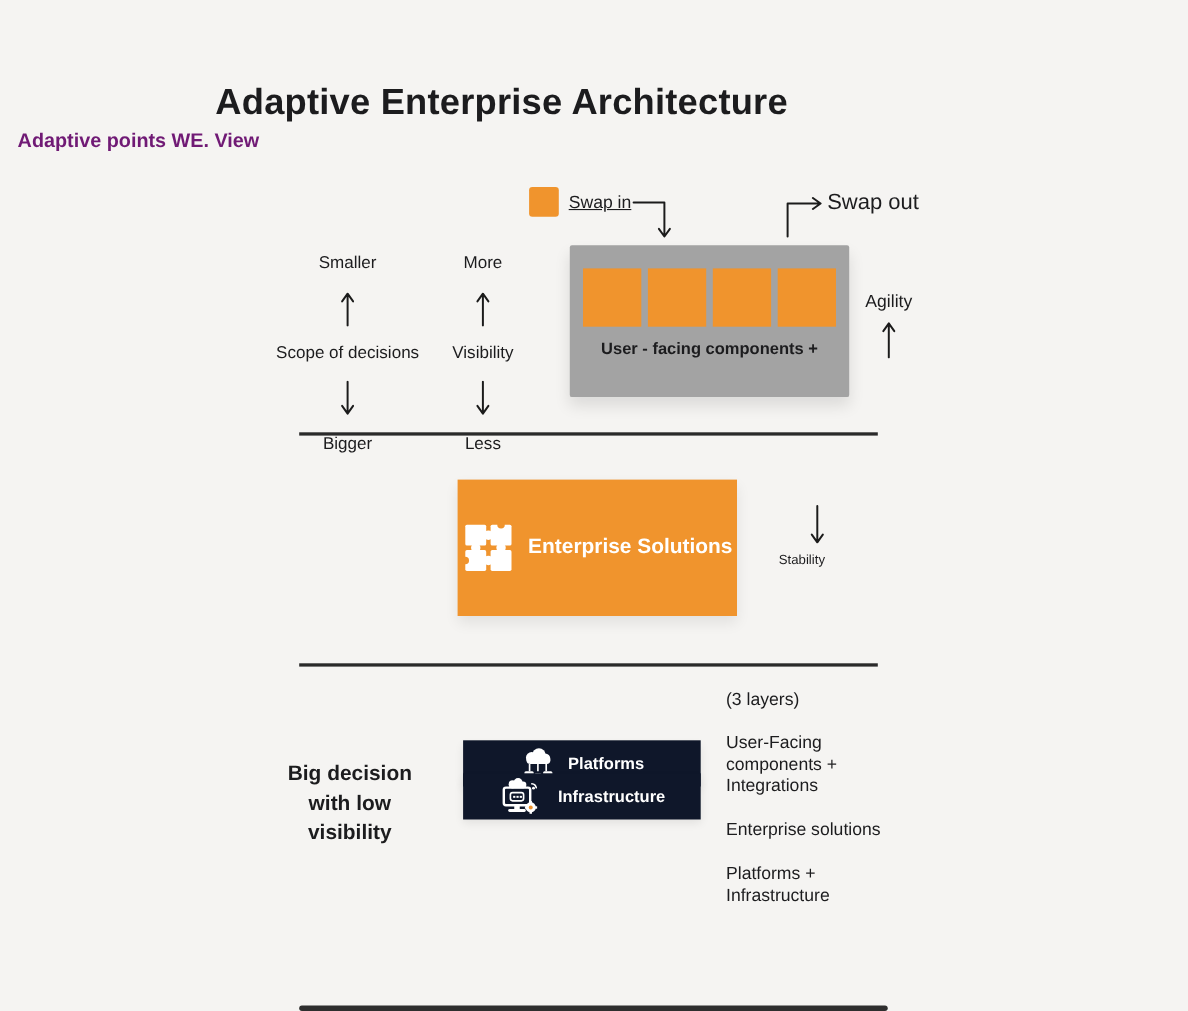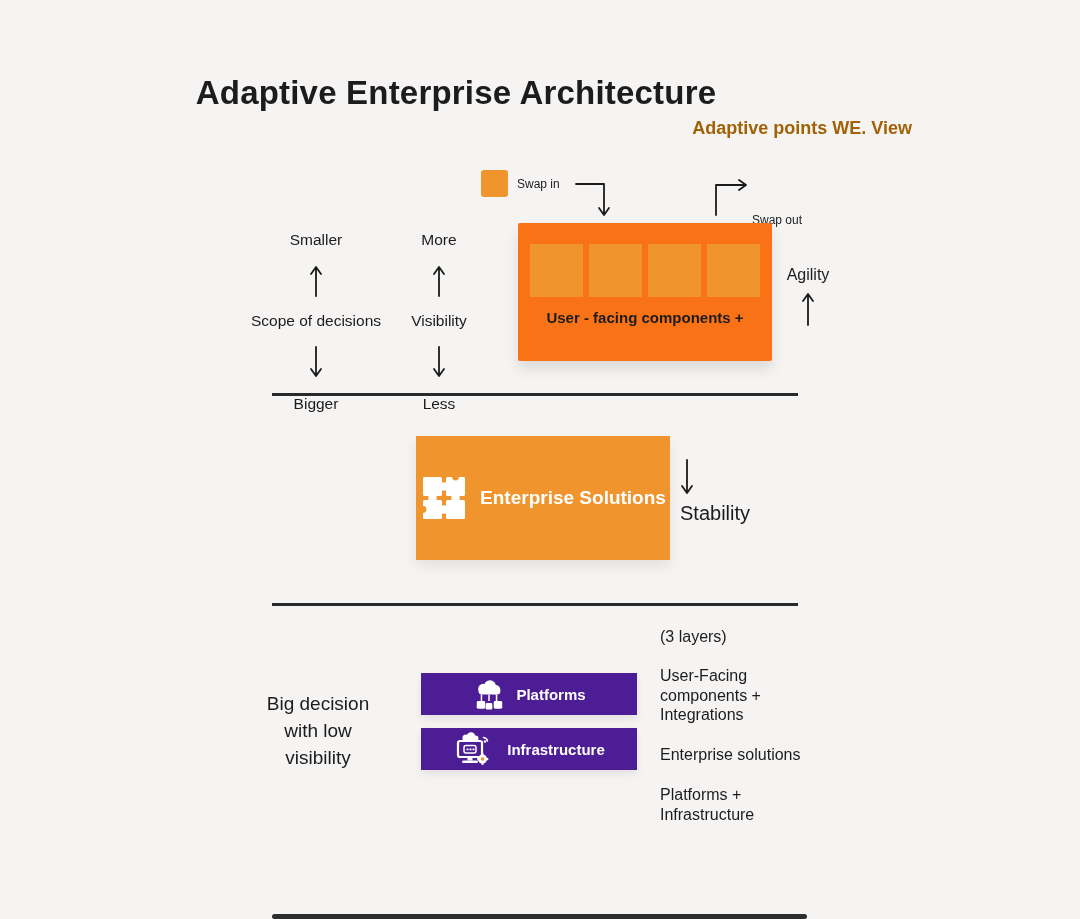--- a/index.html
+++ b/index.html
@@ -1,56 +1,56 @@
 <!DOCTYPE html>
 <html><head>
 <meta charset="utf-8">
 <style>
   html,body{margin:0;padding:0;background:#f5f4f2;}
   .canvas{position:relative;width:912px;height:919px;background:#f5f4f2;overflow:hidden;
           font-family:"Liberation Sans", sans-serif;color:#1c1c1e;}
   .abs{position:absolute;}
   
   .title{left:0;right:0;top:74px;text-align:center;font-size:33px;font-weight:bold;letter-spacing:.2px;}
-  .subtitle{left:16px;right:0;top:118px;text-align:right;font-size:18px;font-weight:bold;color:#a16207;}
+  .subtitle{left:16px;right:0;top:118px;text-align:left;font-size:18px;font-weight:bold;color:#701a75;}
   
   .swatch{left:481px;top:170px;width:27px;height:27px;background:#f0942d;border-radius:3px;}
-  .swapin-label{left:517px;top:175px;font-size:12px;line-height:19px;}
-  .swapout-label{left:752px;top:175px;font-size:12px;line-height:19px;margin-top:36px;}
+  .swapin-label{left:517px;top:175px;font-size:16px;line-height:19px;text-decoration:underline;}
+  .swapout-label{left:752px;top:175px;font-size:20px;line-height:19px;}
   
   .axis{display:flex;flex-direction:column;align-items:center;font-size:15.5px;gap:11px;}
   .axis.scope{left:250px;top:231px;width:132px;}
   .axis.vis{left:396px;top:231px;width:86px;}
   .axis .lbl{height:18px;line-height:18px;white-space:nowrap;}
   .axis svg{margin:5px 0 4px 0;}
   
-  .card{left:518px;top:223px;width:254px;height:138px;background:#f97316;border-radius:2px;
+  .card{left:518px;top:223px;width:254px;height:138px;background:#a3a3a3;border-radius:2px;
         box-shadow:0 8px 14px rgba(0,0,0,.10);}
   .sq-row{position:absolute;left:0;top:21px;width:254px;display:flex;justify-content:center;gap:6px;}
   .sq{width:53px;height:53px;background:#f0942d;}
   .card-caption{position:absolute;left:0;top:86px;width:254px;text-align:center;
                 font-size:15px;font-weight:bold;line-height:17px;}
   
   .agility{left:778px;top:266px;width:60px;display:flex;flex-direction:column;align-items:center;font-size:16px;}
   .agility svg{margin-top:8px;}
-  .stability{left:680px;top:459px;width:70px;display:flex;flex-direction:column;align-items:flex-start;font-size:20px;}
+  .stability{left:680px;top:459px;width:70px;display:flex;flex-direction:column;align-items:flex-end;font-size:12px;}
   .stability svg{margin-bottom:5px;}
   
   .divider{height:2.5px;background:#2a2a2a;width:526px;left:272px;}
   .div1{top:393px;} .div2{top:603px;}
   
   .ent-box{left:416px;top:436px;width:254px;height:124px;background:#f0942d;
            display:flex;align-items:center;justify-content:center;gap:12px;
            box-shadow:0 6px 12px rgba(0,0,0,.08);}
   .ent-label{color:#ffffff;font-size:19px;font-weight:bold;white-space:nowrap;}
   
-  .note{left:248px;top:690px;width:140px;text-align:center;font-size:19px;font-weight:normal;line-height:27px;}
-  .bar{left:421px;width:216px;height:42px;background:#4c1d95;display:flex;align-items:center;
+  .note{left:248px;top:690px;width:140px;text-align:center;font-size:19px;font-weight:bold;line-height:27px;}
+  .bar{left:421px;width:216px;height:42px;background:#0f172a;display:flex;align-items:center;
        justify-content:center;gap:10px;box-shadow:0 4px 8px rgba(0,0,0,.08);}
-  .bar1{top:673px;} .bar2{top:728px;gap:16px;}
+  .bar1{top:673px;} .bar2{top:703px;gap:16px;}
   .bar-label{color:#fff;font-size:15px;font-weight:bold;}
   .layers-heading{left:660px;top:628px;font-size:16px;}
   .layer{left:660px;font-size:16px;line-height:19.5px;}
   .layer1{top:666px;width:135px;}
   .layer2{top:745px;width:180px;}
   .layer3{top:785px;width:135px;}
   .bottom-bar{left:272px;top:914px;width:535px;height:5px;background:#2e2e2e;border-radius:3px;}
   .arrow-path{fill:none;stroke:#1b1b1b;stroke-width:1.8;stroke-linecap:round;stroke-linejoin:round;}
 </style>
 </head>

